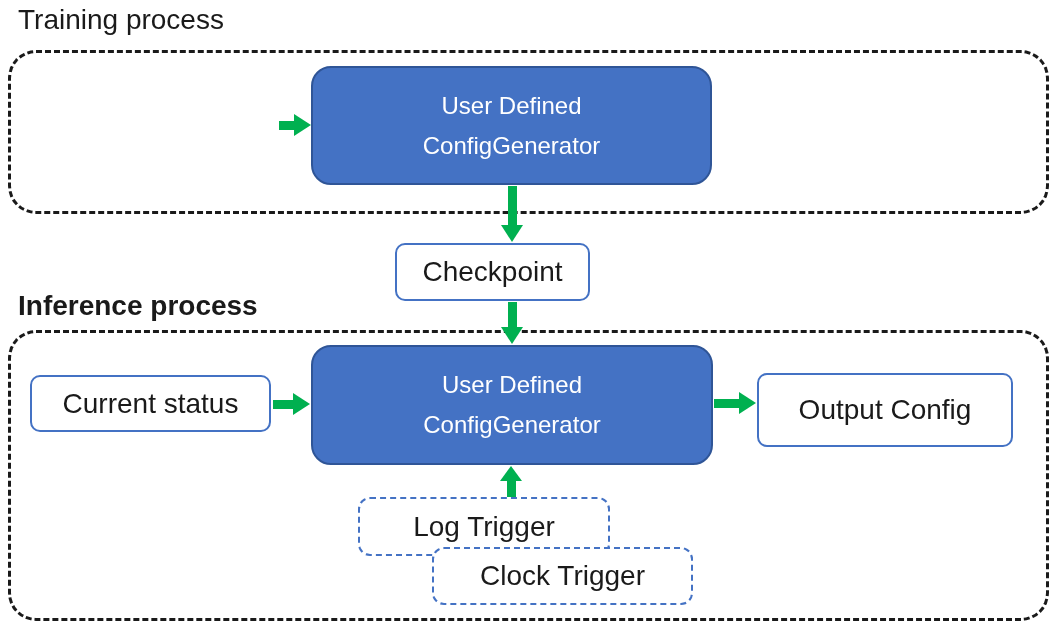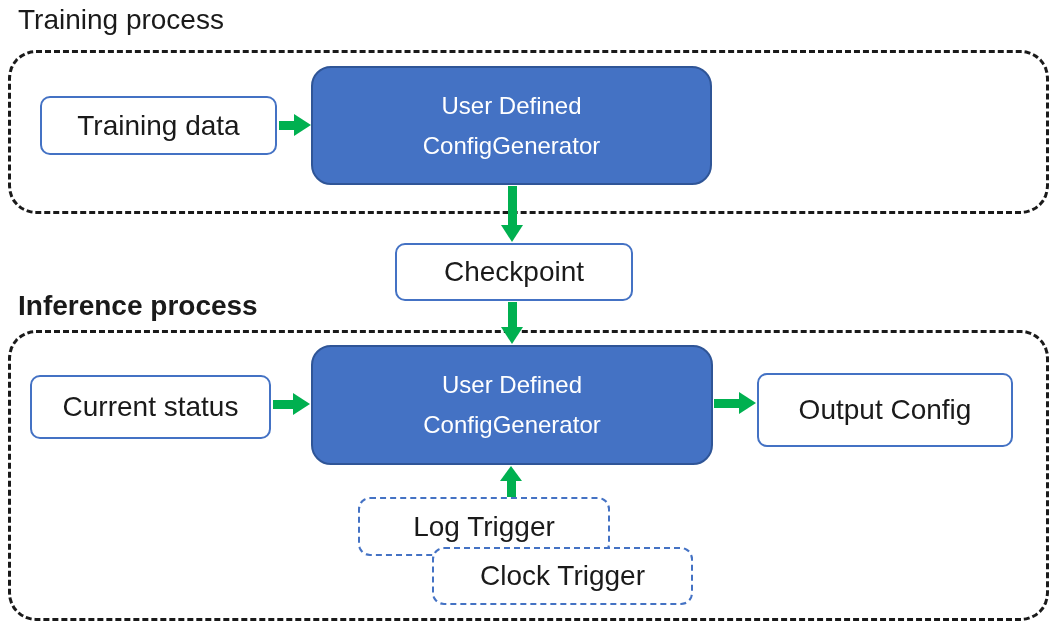--- a/index.html
+++ b/index.html
@@ -39,22 +39,22 @@
     border-radius: 10px;
     display: flex;
     align-items: center;
     justify-content: center;
     font-size: 28px;
     color: #1a1a1a;
     white-space: nowrap;
     z-index: 3;
   }
   #training-data-box  { left: 40px;  top: 96px;  width: 237px; height: 59px; }
-  #checkpoint-box     { left: 395px; top: 243px; width: 238px; height: 58px; }
-  #current-status-box { left: 30px;  top: 375px; width: 241px; height: 64px; }
+  #checkpoint-box     { left: 395px; top: 243px; width: 195px; height: 58px; }
+  #current-status-box { left: 30px;  top: 375px; width: 241px; height: 57px; }
   #output-config-box  { left: 757px; top: 373px; width: 256px; height: 74px; }
 
   .generator-box {
     position: absolute;
     background: #4472C4;
     border: 2px solid #2F5597;
     border-radius: 20px;
     display: flex;
     flex-direction: column;
     align-items: center;
@@ -116,23 +116,20 @@
 </style>
 </head>
 <body>
 
 <div class="canvas">
 
   <div class="section-title" id="training-title">Training process</div>
 
   <div class="process-container" id="training-container"></div>
 
-  <div class="io-box" id="training-data-box">
-    <span>Training data</span>
-  </div>
 
   <div class="arrow-h" id="arrow-training-data">
     <div class="shaft"></div>
     <div class="head"></div>
   </div>
 
   <div class="generator-box" id="training-generator-box">
     <span>User Defined</span>
     <span>ConfigGenerator</span>
   </div>

